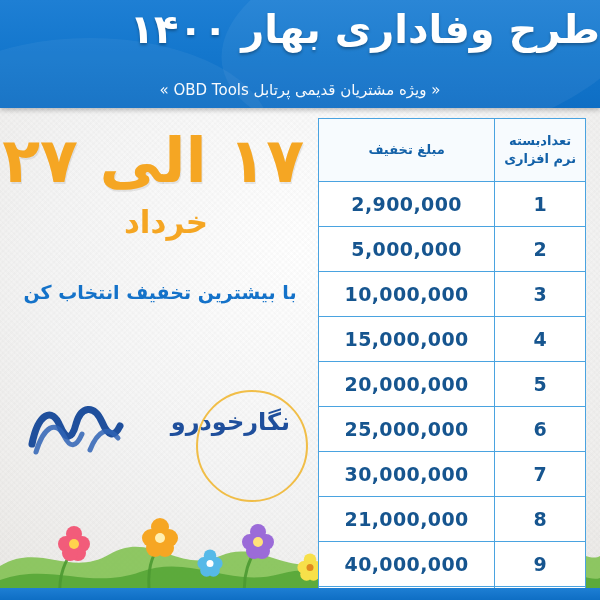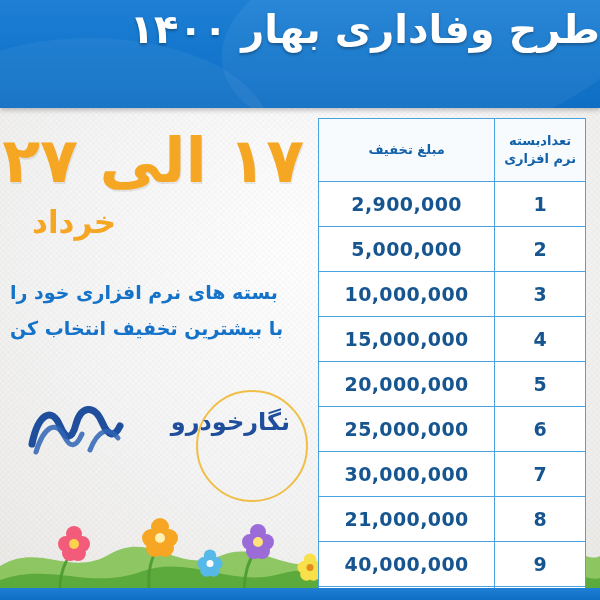--- a/index.html
+++ b/index.html
@@ -131,21 +131,21 @@
     letter-spacing: 0.4px;
   }
 
   
   .right-col {
     position: absolute;
     top: 128px;
     left: 10px;
     width: 300px;
     z-index: 4;
-    text-align: left;
+    text-align: center;
     direction: rtl;
   }
   .date-block {
     position: relative;
     height: 140px;
   }
   .date-range {
     position: absolute;
     top: 2px;
     right: 6px;
@@ -248,20 +248,21 @@
 </style>
 </head>
 <body>
 
 <div id="poster">
 
   <div class="header">
     <div class="swoosh"></div>
     <div class="swoosh2"></div>
     <div class="header-title">طرح وفاداری بهار ۱۴۰۰</div>
+    <div class="header-sub">« ویژه مشتریان قدیمی پرتابل OBD Tools »</div>
   </div>
 
   <div class="table-wrap">
     <table class="price-table">
       <thead>
         <tr>
           <th>
             <span>تعدادبسته</span><br>
             <span>نرم افزاری</span>
           </th>
@@ -312,21 +313,20 @@
         </tbody>
     </table>
   </div>
 
   <div class="right-col">
     <div class="date-block">
       <div class="date-range">۱۷ الی ۲۷</div>
       <div class="date-month">خرداد</div>
     </div>
     <div class="tagline">
-      <div>بسته های نرم افزاری خود را</div>
       <div>با بیشترین تخفیف انتخاب کن</div>
     </div>
   </div>
 
   <div class="logo-block">
     <div class="logo-ring"></div>
     <svg class="logo-mark" viewBox="0 0 96 62">
       <path d="M4 48 C 10 18, 24 10, 32 30 C 38 44, 44 44, 48 28 C 53 10, 66 8, 74 26 C 80 40, 86 42, 92 30" fill="none" stroke="#1f4f9c" stroke-width="7" stroke-linecap="round"></path>
       <path d="M8 56 C 16 30, 28 24, 36 40 C 42 52, 48 52, 54 38" fill="none" stroke="#2f63b5" stroke-width="5" stroke-linecap="round" opacity="0.85"></path>
       <path d="M62 54 C 70 34, 80 30, 90 42" fill="none" stroke="#2f63b5" stroke-width="5" stroke-linecap="round" opacity="0.85"></path>

